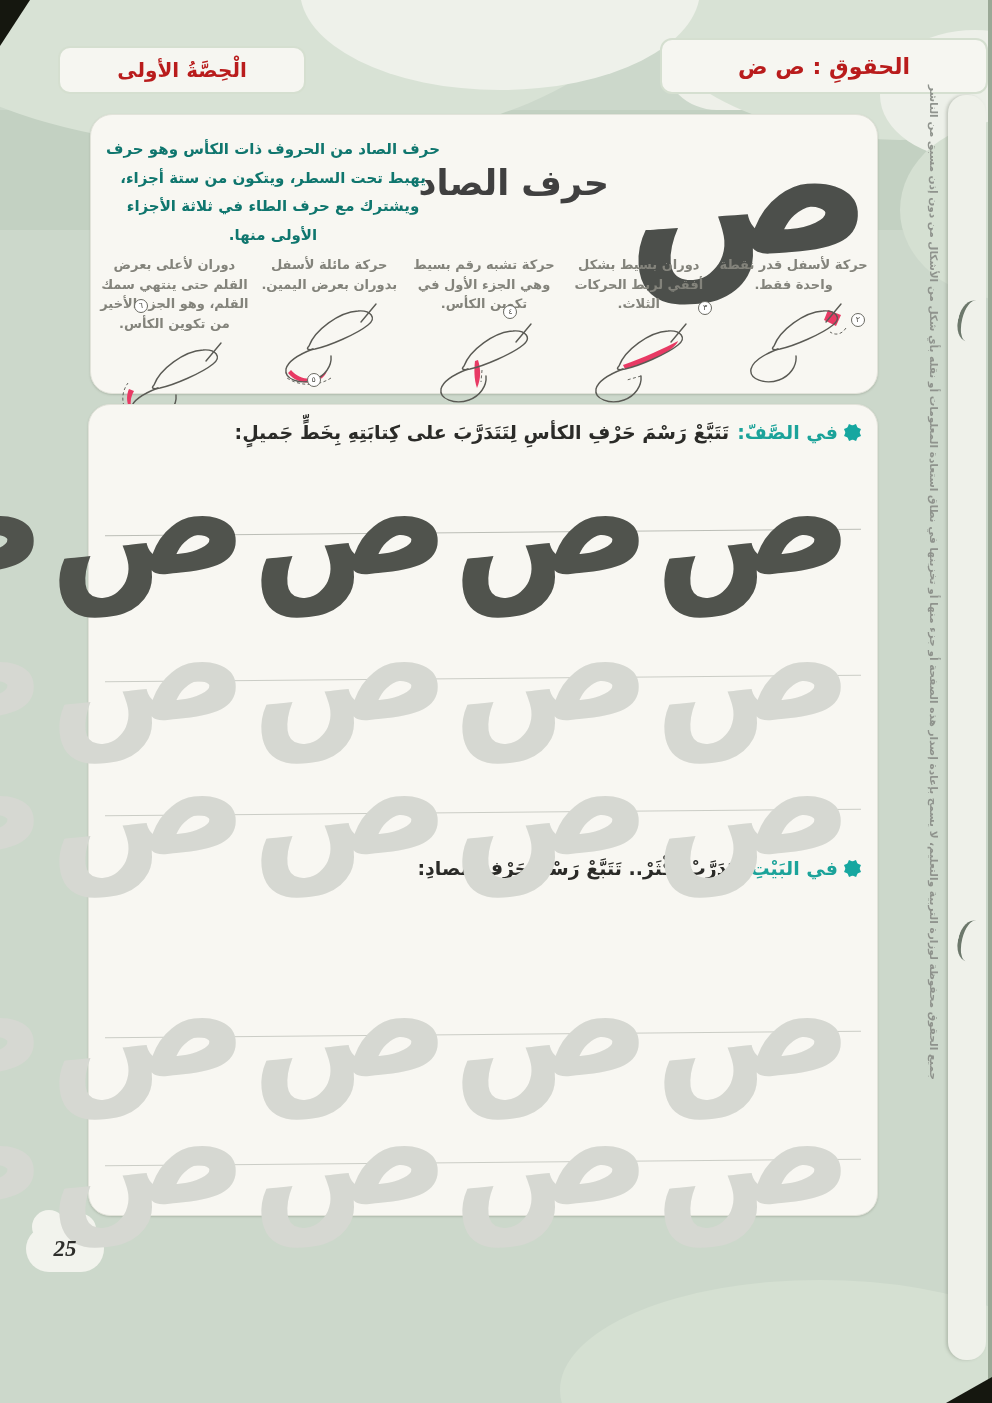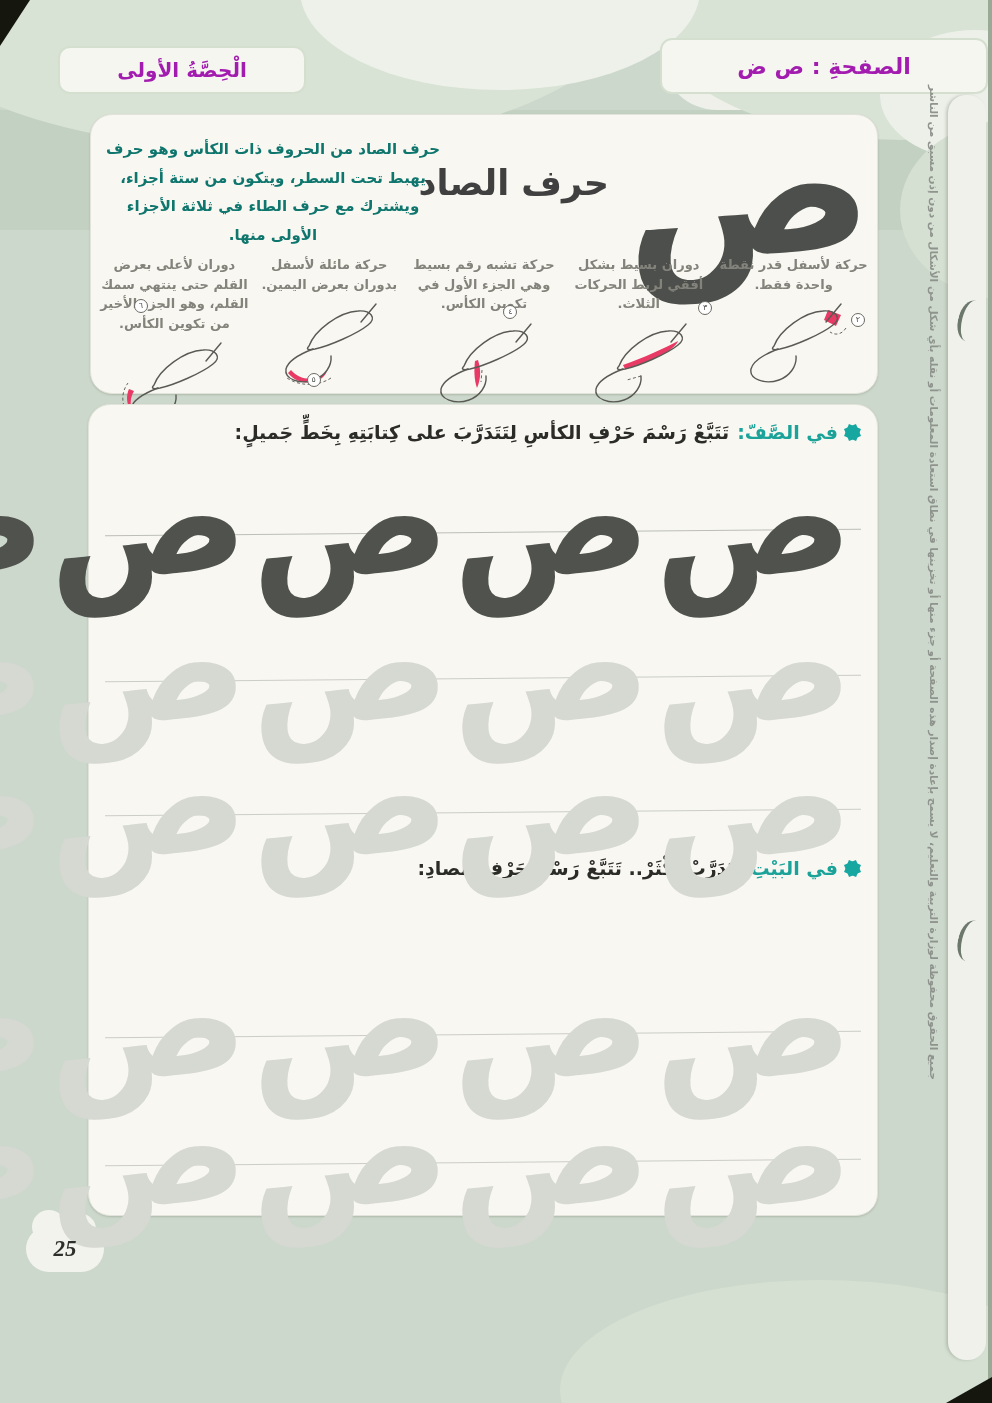--- a/index.html
+++ b/index.html
@@ -22,21 +22,21 @@
              border-top:46px solid #15170f;border-right:30px solid transparent;}
   .corner-br{position:absolute;right:0;bottom:0;width:0;height:0;
              border-bottom:26px solid #15170f;border-left:46px solid transparent;}
   .curl{position:absolute;width:22px;height:42px;border-left:4px solid #4c5a4c;
         border-radius:50% 0 0 50%;transform:rotate(14deg);opacity:.8;}
   .curl1{left:958px;top:300px;}
   .curl2{left:958px;top:920px;}
   
   .hdr-box{position:absolute;display:flex;align-items:center;justify-content:center;
            background:#f6f6f1;border:2px solid #d5dfd0;border-radius:12px;
-           color:#a21caf;font-weight:bold;}
+           color:#b91c1c;font-weight:bold;}
   .hdr-right{left:660px;top:38px;width:324px;height:52px;font-size:22px;}
   .hdr-left{left:58px;top:46px;width:244px;height:44px;font-size:20px;}
   
   .card{position:absolute;background:#f8f7f2;border:1px solid #e2e3da;border-radius:22px;
         box-shadow:0 1px 2px rgba(90,100,85,.25);}
   .card1{left:90px;top:114px;width:786px;height:278px;}
   .card2{left:88px;top:404px;width:788px;height:810px;}
   
   .big-letter{position:absolute;right:6px;top:-30px;font-size:185px;line-height:1.15;
               font-weight:bold;color:#4c4f4b;transform:rotate(-4deg);}
@@ -99,21 +99,21 @@
   <div class="blob cloud-bottom-right"></div>
   <div class="cloud-bottom-strip"></div>
   <div class="page-edge"></div>
   <div class="edge-line"></div>
   <div class="corner-tl"></div>
   <div class="corner-br"></div>
   <span class="curl curl1"></span>
   <span class="curl curl2"></span>
 
   <div class="hdr-box hdr-right">
-    <span>الصفحةِ : ص ض</span>
+    <span>الحقوقِ : ص ض</span>
   </div>
   <div class="hdr-box hdr-left">
     <span>الْحِصَّةُ الأولى</span>
   </div>
 
   <div class="card card1">
     <div class="big-letter">ص</div>
     <div class="lesson-title">حرف الصاد</div>
     <div class="lesson-desc">حرف الصاد من الحروف ذات الكأس وهو حرف يهبط تحت السطر، ويتكون من ستة أجزاء، ويشترك مع حرف الطاء في ثلاثة الأجزاء الأولى منها.</div>
 

